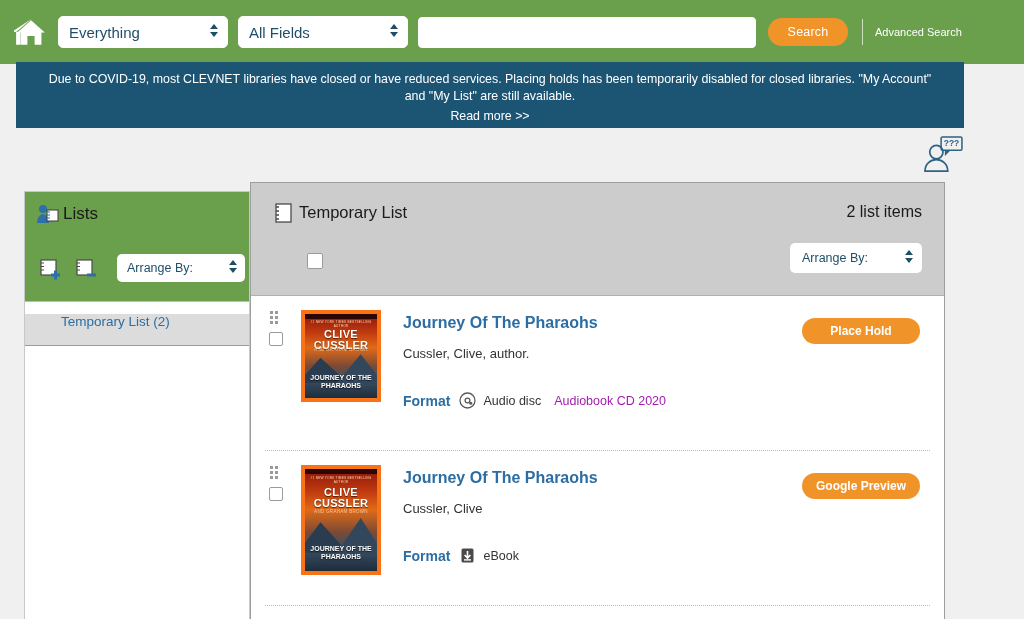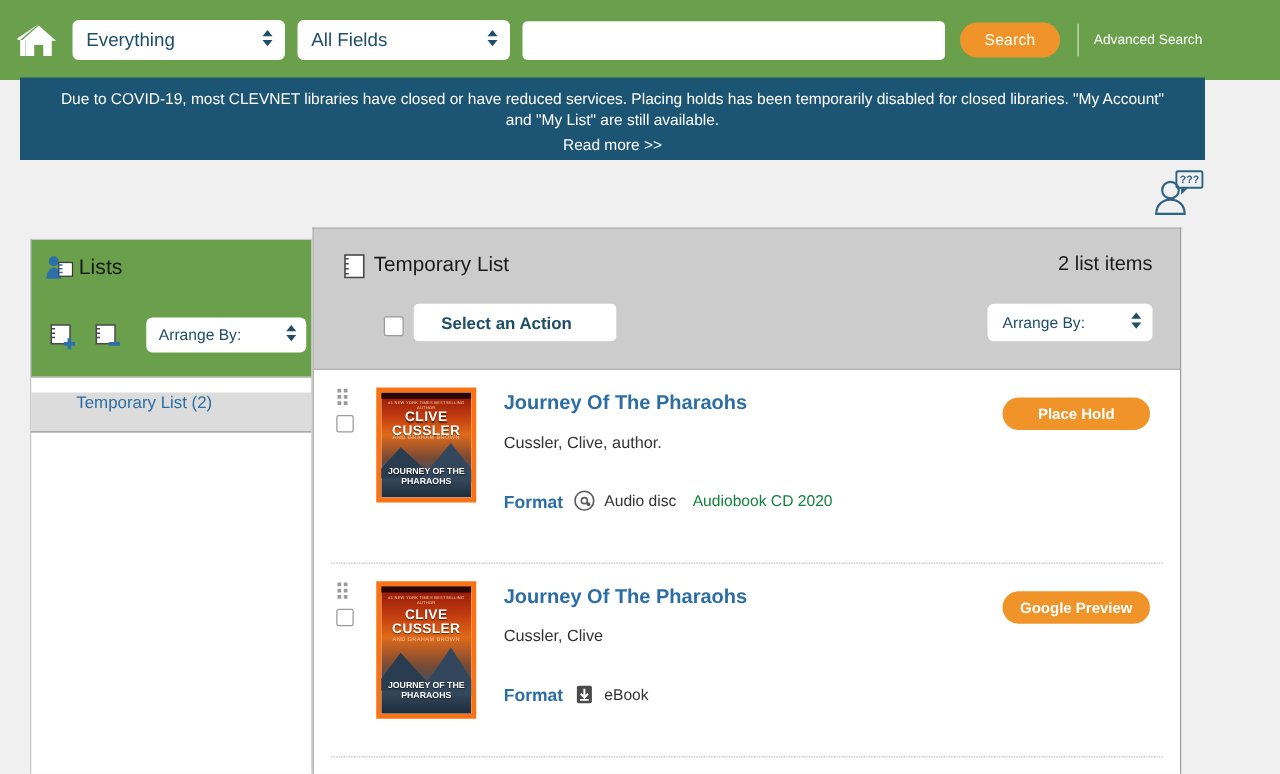--- a/index.html
+++ b/index.html
@@ -226,21 +226,21 @@
   .fmt-wrap {
     position: absolute; left: 138px; top: 76px;
     display: flex; align-items: center; margin-top: 20px;
   }
   .fmt-label {
     font-size: 14px; color: #2c6ea3; font-weight: bold;
     margin-right: 9px; cursor: pointer;
   }
   .fmt-icon { width: 17px; height: 17px; margin-right: 7px; }
   .fmt-text { font-size: 12.5px; color: #333; }
-  .fmt-extra { font-size: 12.5px; color: #15803d; margin-left: 13px; }
+  .fmt-extra { font-size: 12.5px; color: #a21caf; margin-left: 13px; }
   .action-btn {
     position: absolute; right: 10px; top: 22px;
     min-width: 118px; height: 26px;
     background: #f0942a; color: #fff;
     border: 0; border-radius: 13px;
     font-family: "Liberation Sans", sans-serif;
     font-size: 12px; font-weight: bold;
     cursor: pointer; padding: 0 12px;
   }
 
@@ -374,23 +374,20 @@
 
   <div class="panel-head">
     <svg class="notebook-icon" viewBox="0 0 19 20">
       <rect x="3" y="1" width="15" height="18" fill="#ffffff" stroke="#4a4a4a" stroke-width="1.3"></rect>
       <path d="M3 4 h3 M3 8 h3 M3 12 h3 M3 16 h3" stroke="#4a4a4a" stroke-width="1.3"></path>
     </svg>
     <div class="panel-title">Temporary List</div>
     <div class="item-count">2 list items</div>
 
     <div class="sel-action-cb"></div>
-    <div class="sel-action">
-      <span>Select an Action</span>
-    </div>
 
     <div class="panel-arrange">
       <span>Arrange By:</span>
       <span class="spinner" style="right:8px">
           <i class="up"></i>
           <i class="dn"></i>
         </span>
     </div>
   </div>
 

